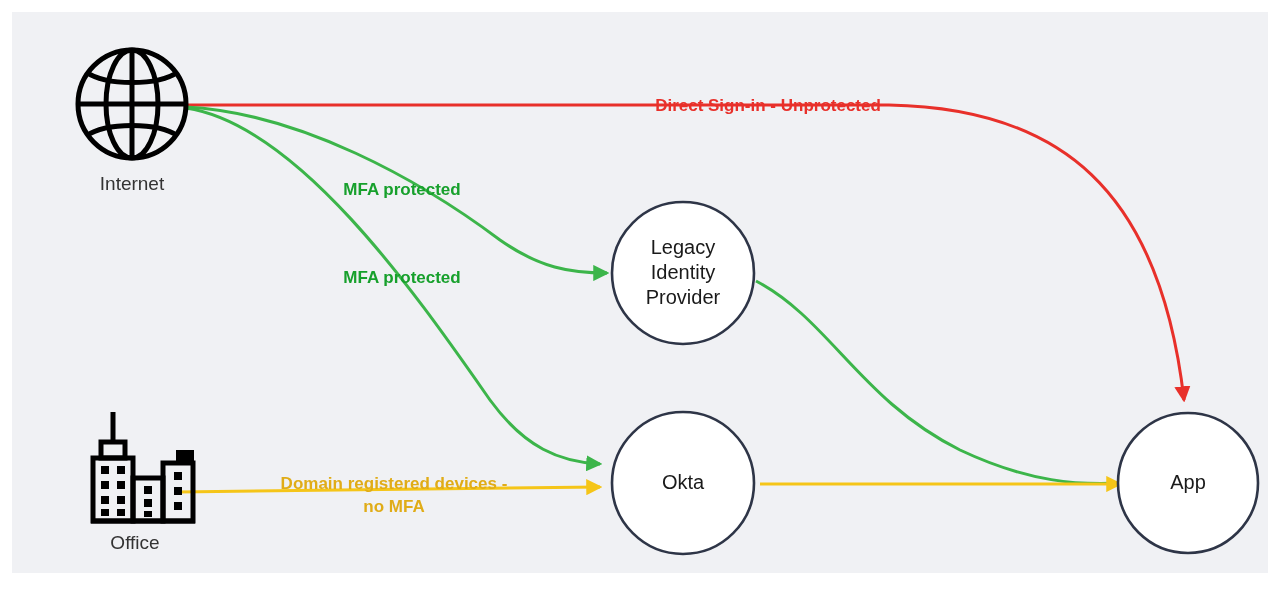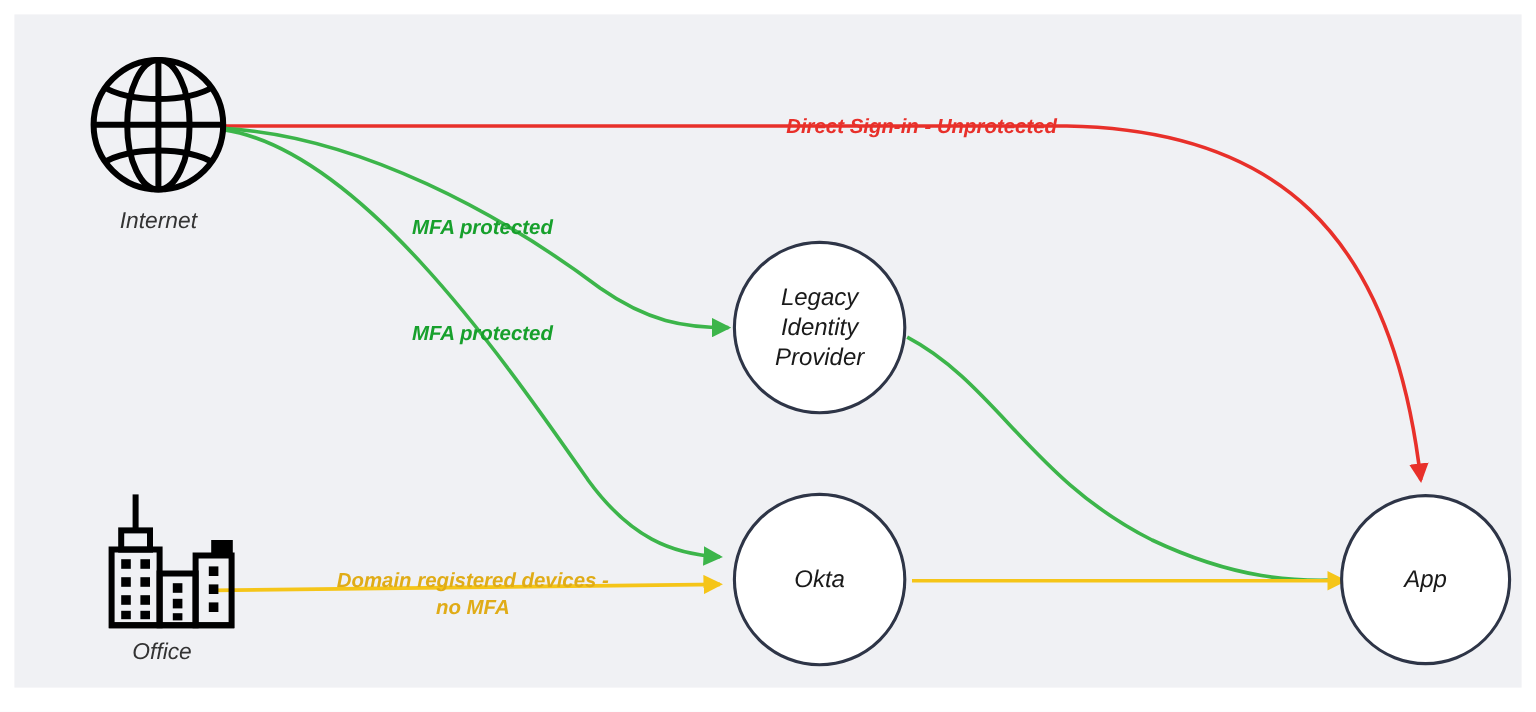--- a/index.html
+++ b/index.html
@@ -10,21 +10,20 @@
     width: 1280px;
     height: 593px;
     overflow: hidden;
     font-family: "Liberation Sans", sans-serif;
   }
   #diagram-root {
     position: relative;
     width: 1280px;
     height: 593px;
     background: #ffffff;
-    font-style: italic;
   }
   #canvas {
     position: absolute;
     left: 12px;
     top: 12px;
     width: 1256px;
     height: 561px;
     background: #f0f1f4;
   }
   svg#scene {

